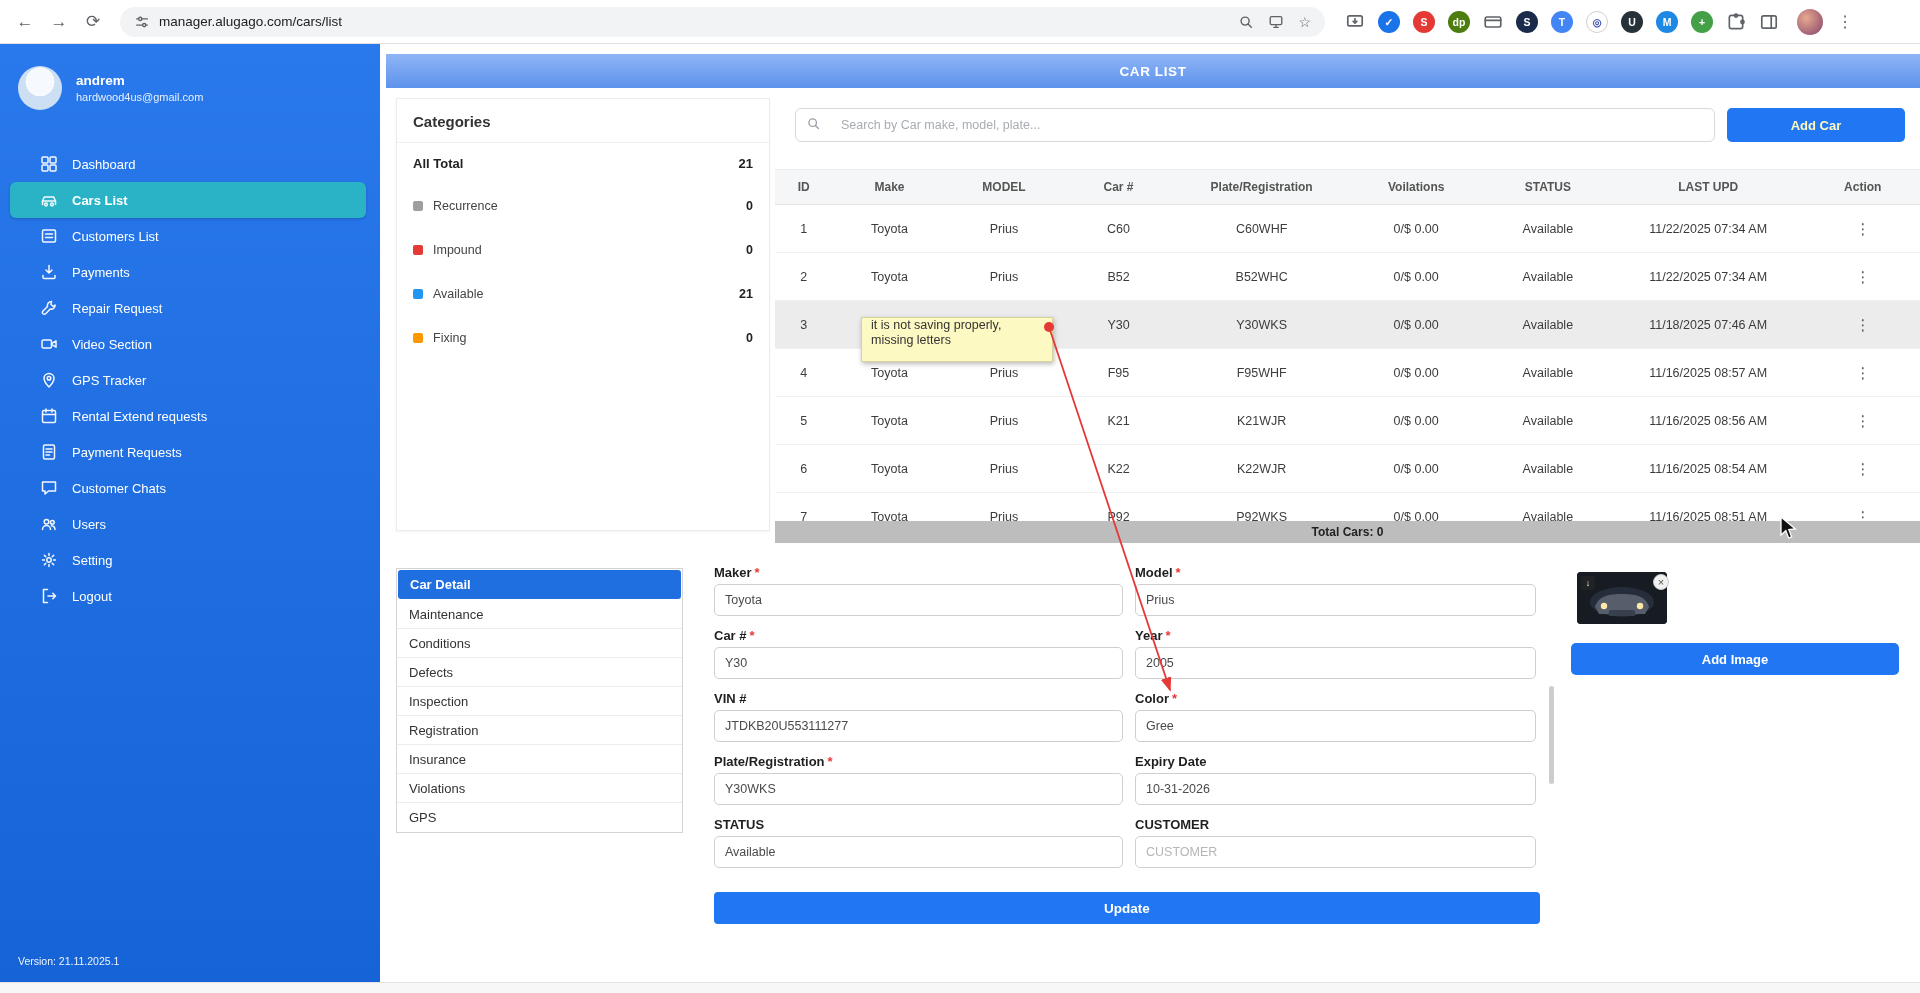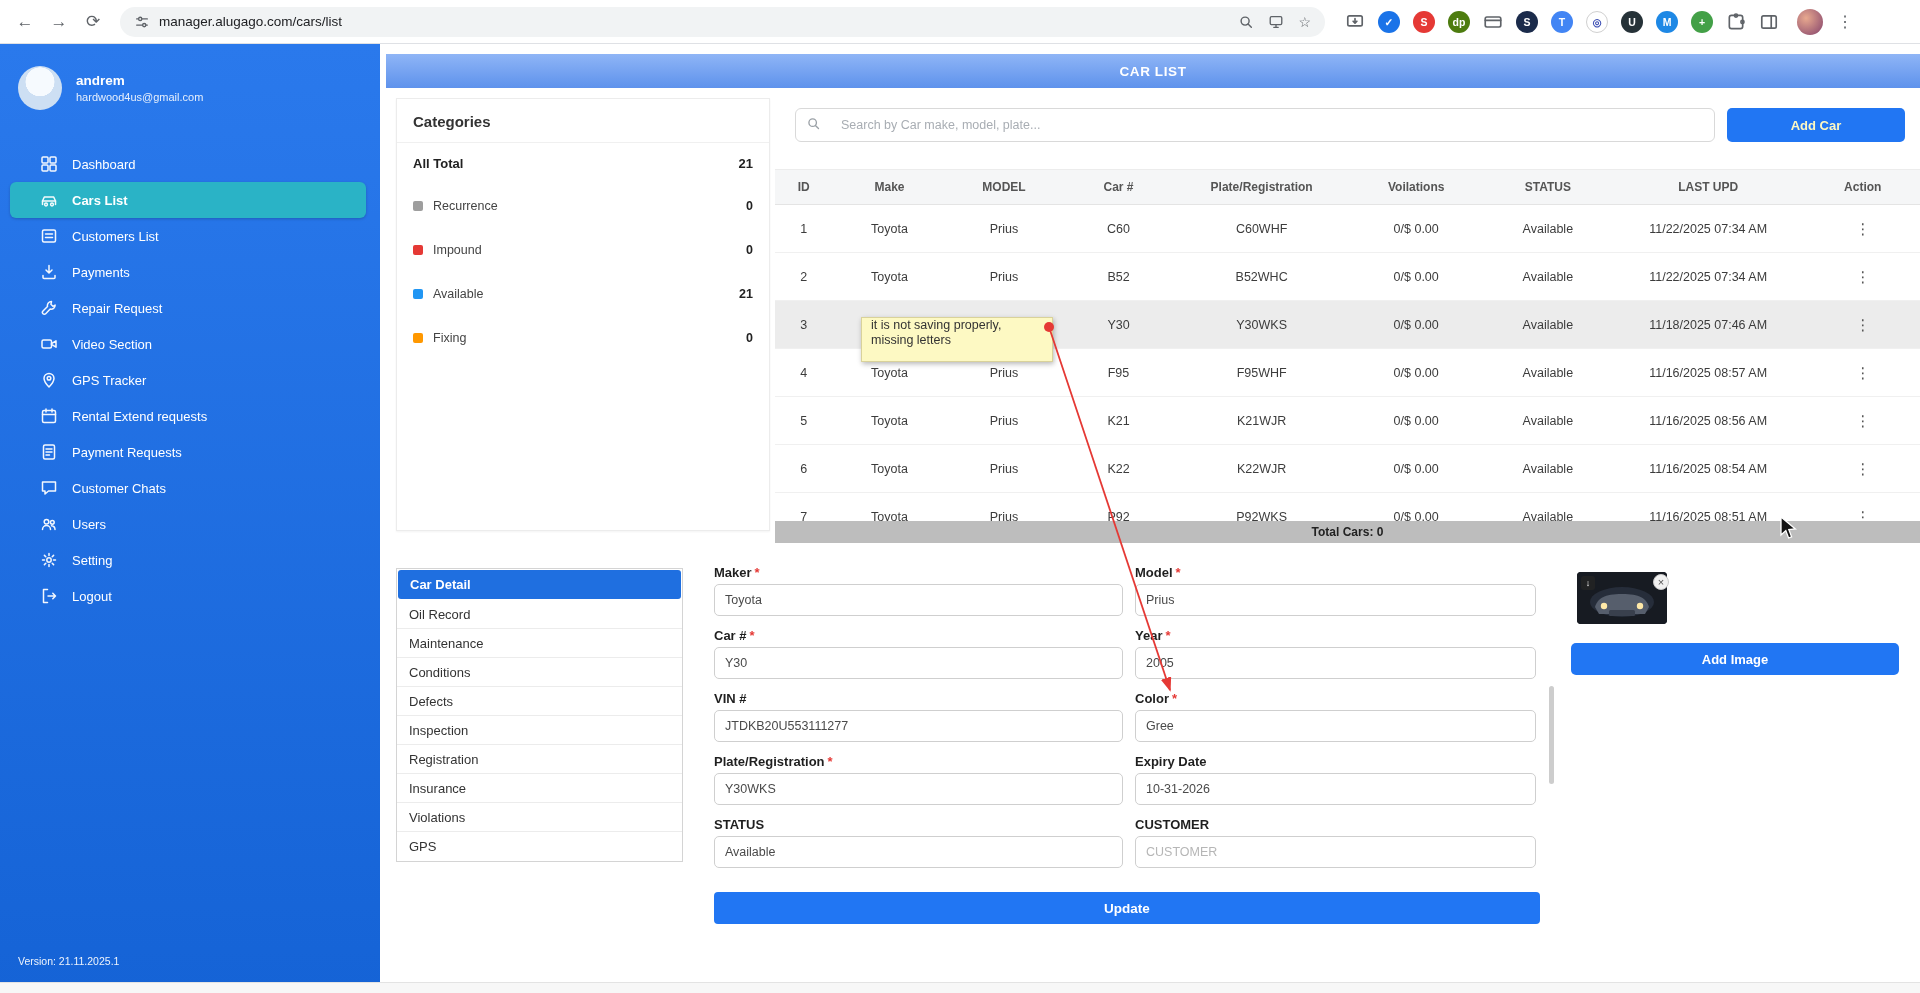--- a/index.html
+++ b/index.html
@@ -465,21 +465,20 @@
               <td><span class="row-kebab">⋮</span></td>
             </tr>
           </tbody>
       </table>
     </div>
     <div id="table-footer">Total Cars: 0</div>
   </div>
 
   <div id="tabs-card">
       <div class="tab active">Car Detail</div>
-      <div class="tab">Oil Record</div>
       <div class="tab">Maintenance</div>
       <div class="tab">Conditions</div>
       <div class="tab">Defects</div>
       <div class="tab">Inspection</div>
       <div class="tab">Registration</div>
       <div class="tab">Insurance</div>
       <div class="tab">Violations</div>
       <div class="tab">GPS</div>
     </div>
 

